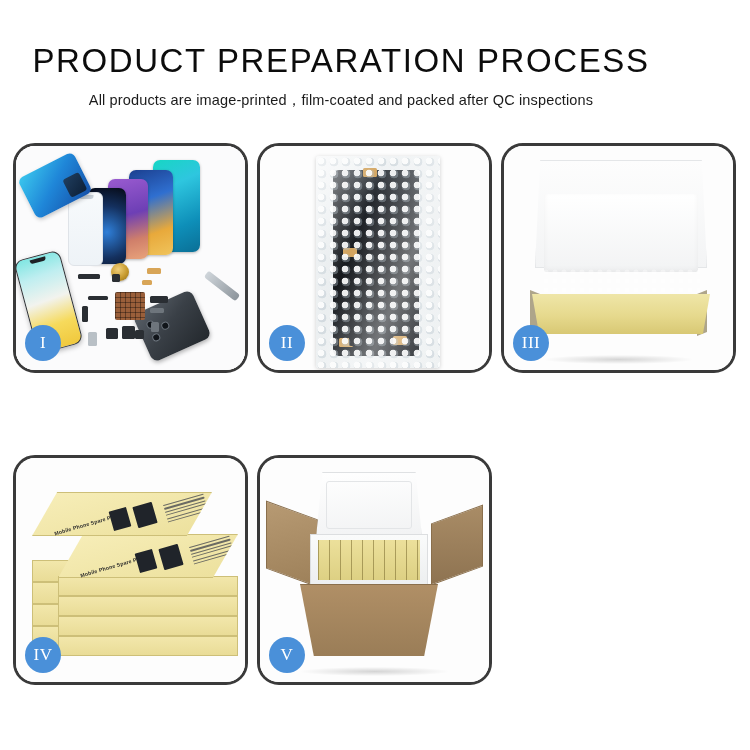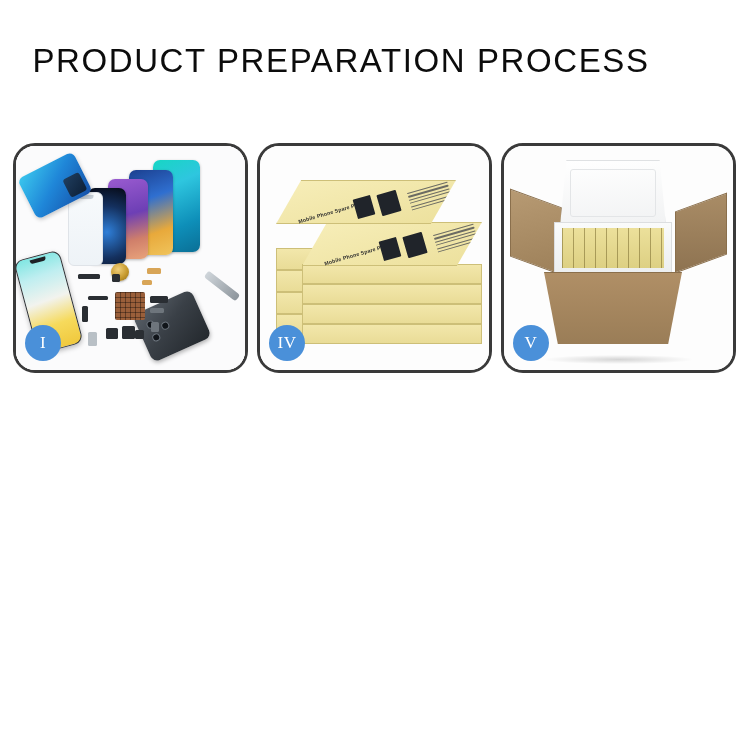--- a/index.html
+++ b/index.html
@@ -313,20 +313,21 @@
     background: radial-gradient(ellipse at center, rgba(0,0,0,.16) 0%, rgba(0,0,0,0) 72%);
   }
 </style>
 </head>
 <body>
 
 <div class="page">
 
   <div class="header">
     <div class="title">PRODUCT PREPARATION PROCESS</div>
+    <div class="subtitle">All products are image-printed，film-coated and packed after QC inspections</div>
   </div>
 
   <div class="grid">
 
     <div class="panel">
       <div class="stage">
         <div class="p1bg"></div>
 
         <div class="phone ph-a"></div>
         <div class="phone ph-b"></div>
@@ -361,21 +362,49 @@
         <div class="part" style="left:106px; top:180px; width:13px; height:13px;"></div>
         <div class="part" style="left:119px; top:184px; width:9px;  height:9px;"></div>
         <div class="part grey" style="left:135px; top:176px; width:8px;  height:10px;"></div>
         <div class="part" style="left:96px;  top:128px; width:8px;  height:8px;"></div>
 
         <div class="tool"></div>
       </div>
       <div class="badge">I</div>
     </div>
 
-
+    <div class="panel">
+      <div class="stage">
+        <div class="bubble-bag">
+          <div class="lcd">
+            <div class="conn" style="left:30px; top:-2px;"></div>
+            <div class="conn" style="left:10px; top:78px;"></div>
+            <div class="conn" style="left:6px;  top:168px;"></div>
+            <div class="conn" style="left:60px; top:166px;"></div>
+            <div class="flex"></div>
+          </div>
+          <div class="bubbles"></div>
+          <div class="bag-sheen"></div>
+        </div>
+      </div>
+      <div class="badge">II</div>
+    </div>
+
+    <div class="panel">
+      <div class="stage">
+        <div class="box3-lid"></div>
+        <div class="box3-foam"></div>
+        <div class="box3-inner"></div>
+        <div class="box3-sideL"></div>
+        <div class="box3-sideR"></div>
+        <div class="box3-front"></div>
+        <div class="shadow-soft"></div>
+      </div>
+      <div class="badge">III</div>
+    </div>
 
     <div class="panel">
       <div class="stage">
         <div class="stack">
 
           <div class="sbox" style="left:6px;  top:150px; width:182px; height:22px;"></div>
           <div class="sbox" style="left:6px;  top:128px; width:182px; height:22px;"></div>
           <div class="sbox" style="left:6px;  top:106px; width:182px; height:22px;"></div>
           <div class="sbox" style="left:6px;  top:84px;  width:182px; height:22px;"></div>
           <div class="sbox" style="left:32px; top:160px; width:180px; height:20px;"></div>

